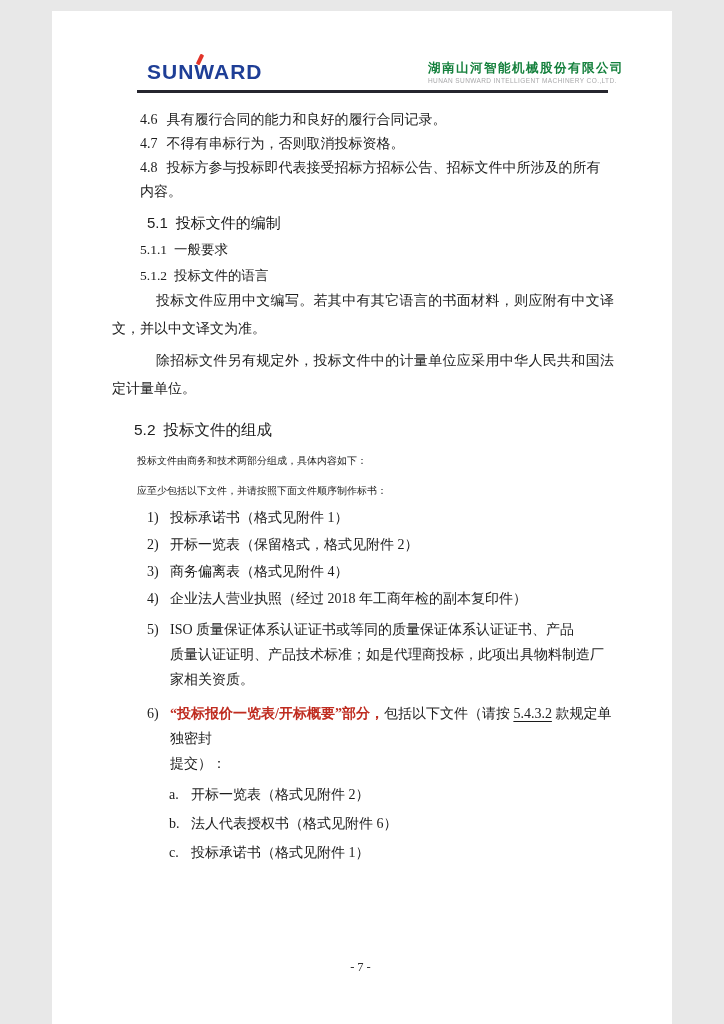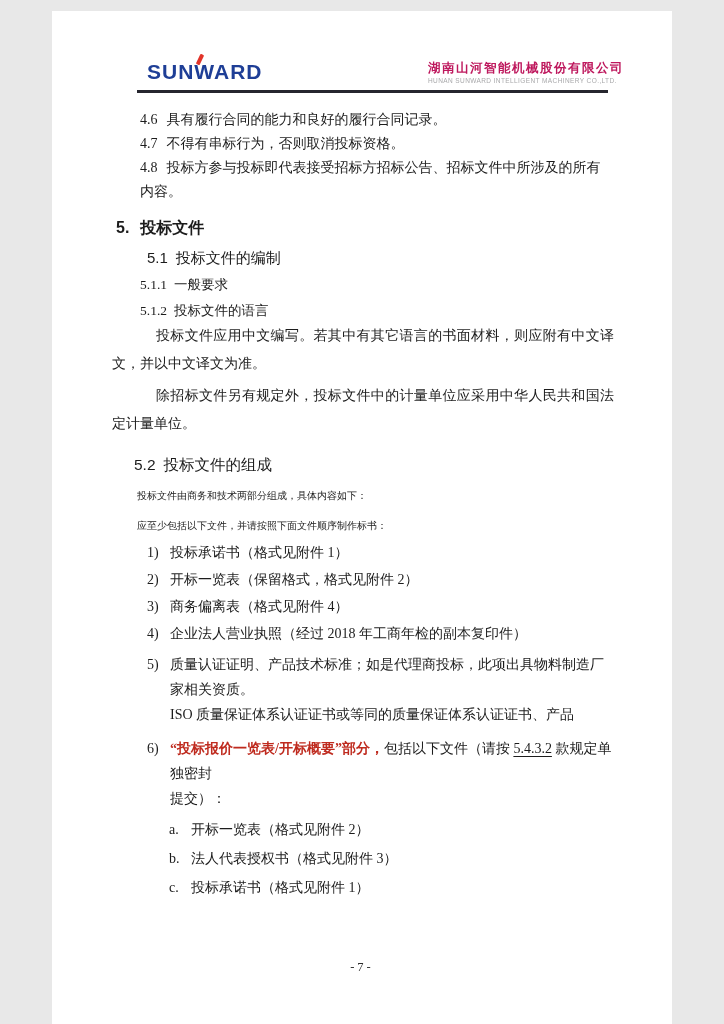--- a/index.html
+++ b/index.html
@@ -41,21 +41,21 @@
     background: #e2342a;
     border-radius: 1px;
     transform: rotate(26deg);
   }
   .company { text-align: left; padding-top: 2px; }
   .company-cn {
     font-family: "Liberation Sans", "DejaVu Sans", sans-serif;
     font-weight: bold;
     font-size: 12.5px;
     letter-spacing: 1.5px;
-    color: #be185d;
+    color: #15803d;
     line-height: 15px;
   }
   .company-en {
     font-family: "Liberation Sans", "DejaVu Sans", sans-serif;
     font-size: 6.5px;
     letter-spacing: 0.4px;
     color: #a8a8aa;
     line-height: 9px;
   }
   .header-rule {
@@ -170,23 +170,20 @@
       <span class="c4-num">4.6</span><span>具有履行合同的能力和良好的履行合同记录。</span>
     </div>
     <div class="c4-row">
       <span class="c4-num">4.7</span><span>不得有串标行为，否则取消投标资格。</span>
     </div>
     <div class="c4-row">
       <span class="c4-num">4.8</span><span>投标方参与投标即代表接受招标方招标公告、招标文件中所涉及的所有内容。</span>
     </div>
   </div>
 
-  <div class="h5">
-    <span class="h-num">5.</span><span>投标文件</span>
-  </div>
 
   <div class="h5-1">
     <span class="h-num">5.1</span><span>投标文件的编制</span>
   </div>
 
   <div class="h-sub">
     <span class="h-num">5.1.1</span><span>一般要求</span>
   </div>
 
 
@@ -224,42 +221,42 @@
     </div>
 
     <div class="olist-item">
       <span class="li-num">4)</span>
       <span class="li-text">企业法人营业执照（经过 2018 年工商年检的副本复印件）</span>
     </div>
 
     <div class="olist-item tall">
       <span class="li-num">5)</span>
       <span class="li-text">
+        <span style="display:block">ISO 质量保证体系认证证书或等同的质量保证体系认证证书、产品</span>
         <span style="display:block">质量认证证明、产品技术标准；如是代理商投标，此项出具物料制造厂家相关资质。</span>
-        <span style="display:block">ISO 质量保证体系认证证书或等同的质量保证体系认证证书、产品</span>
       </span>
     </div>
 
     <div class="olist-item tall">
       <span class="li-num">6)</span>
       <span class="li-text">
         <span style="display:block"><span class="red-bold">“投标报价一览表/开标概要”部分，</span><span>包括以下文件（请按 </span><span class="ref-underline">5.4.3.2</span><span> 款规定单独密封</span></span>
         <span style="display:block">提交）：</span>
       </span>
     </div>
   </div>
 
   <div class="sublist">
     <div class="sub-item">
       <span class="sub-num">a.</span>
       <span>开标一览表（格式见附件 2）</span>
     </div>
     <div class="sub-item">
       <span class="sub-num">b.</span>
-      <span>法人代表授权书（格式见附件 3）</span>
+      <span>法人代表授权书（格式见附件 6）</span>
     </div>
     <div class="sub-item">
       <span class="sub-num">c.</span>
       <span>投标承诺书（格式见附件 1）</span>
     </div>
   </div>
 
   <div class="footer">-7-</div>
 
 </div>

